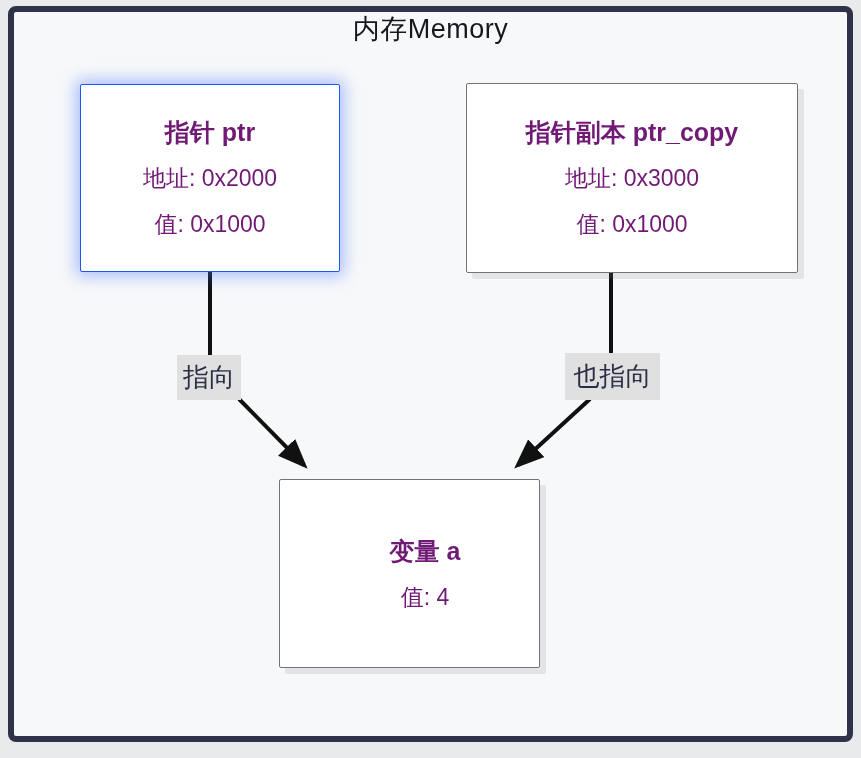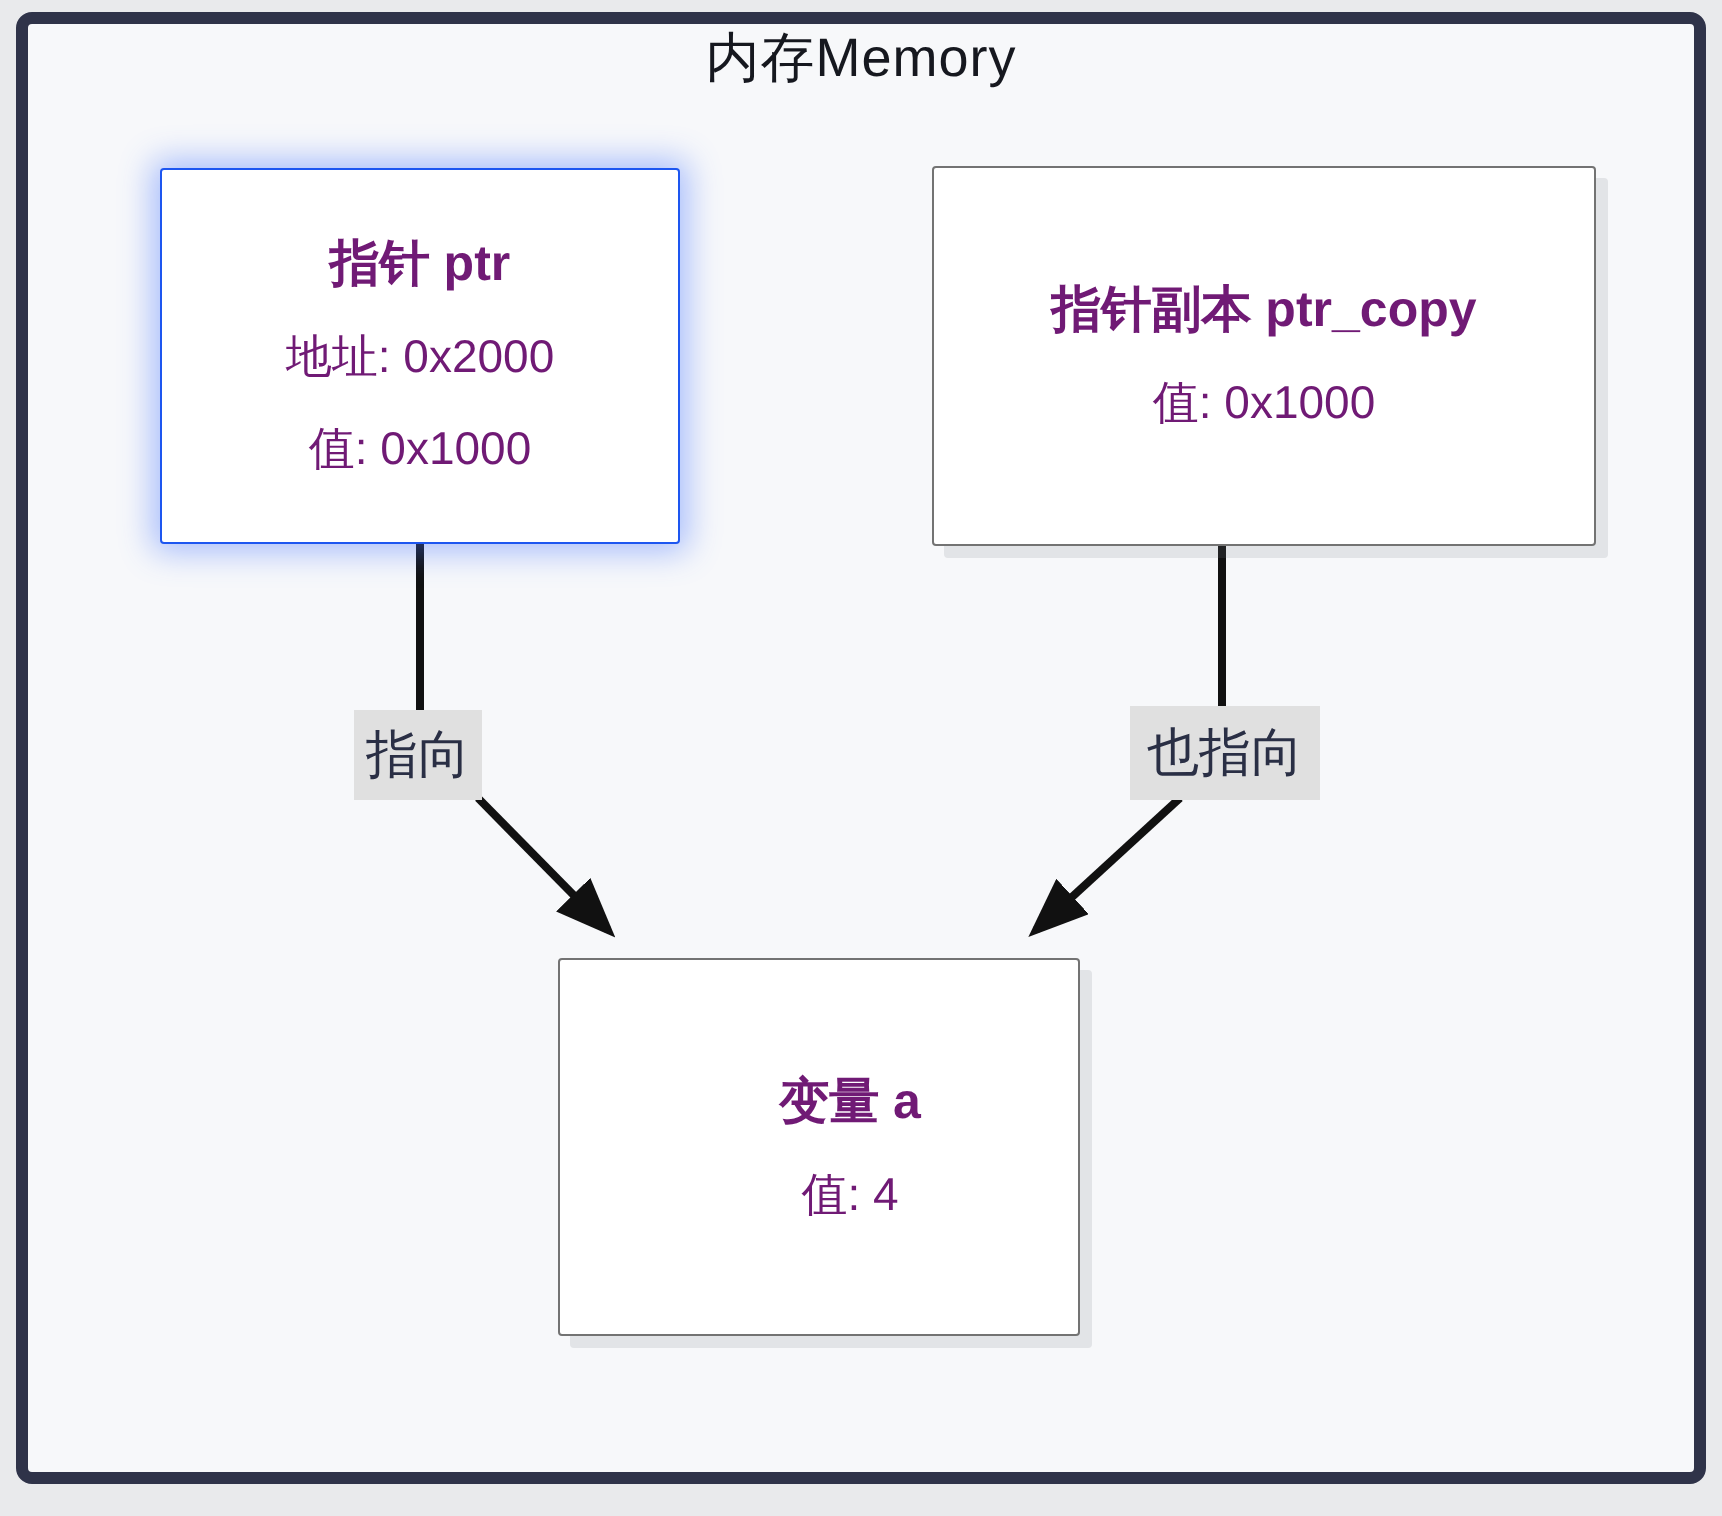--- a/index.html
+++ b/index.html
@@ -111,20 +111,21 @@
   </svg>
 
   <div class="node node-ptr">
     <div class="node-title">指针 ptr</div>
     <div class="node-line">地址: 0x2000</div>
     <div class="node-line">值: 0x1000</div>
   </div>
 
   <div class="node node-ptr-copy">
     <div class="node-title">指针副本 ptr_copy</div>
+    <div class="node-line">地址: 0x3000</div>
     <div class="node-line">值: 0x1000</div>
   </div>
 
   <div class="node node-var-a">
     <div class="node-title">变量 a</div>
     <div class="node-line">值: 4</div>
   </div>
 
   <div class="edge-label edge-label-2">也指向</div>
 

